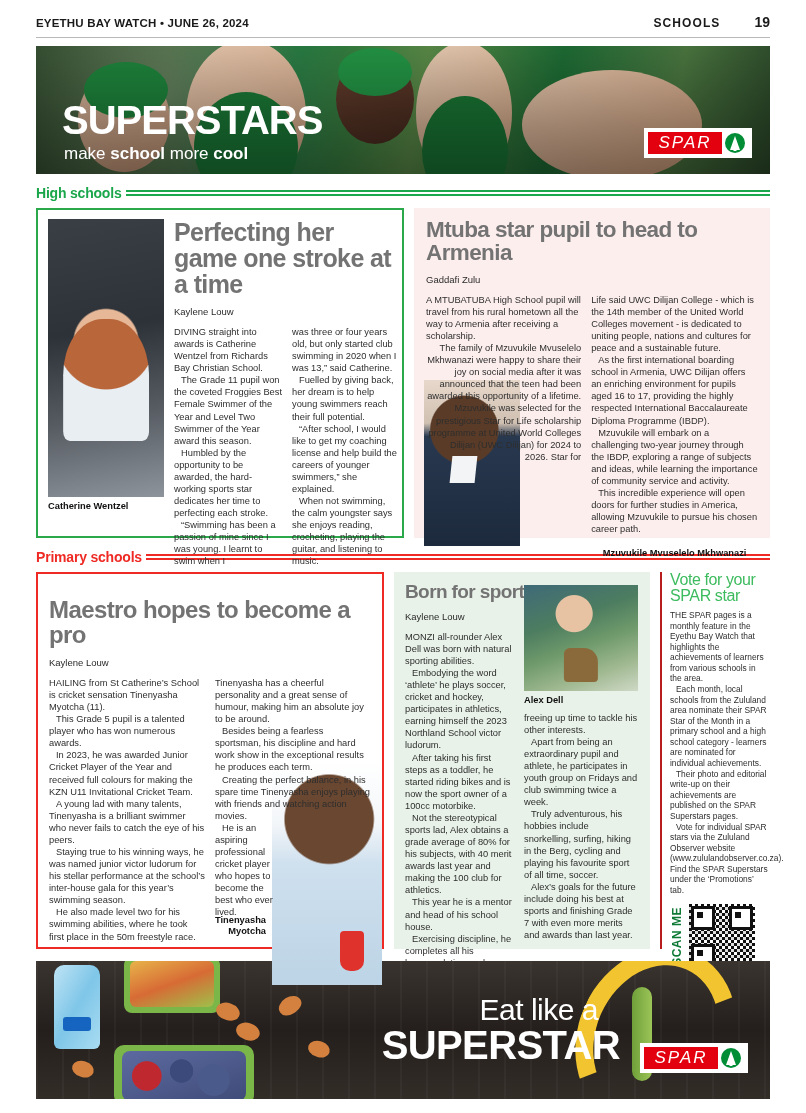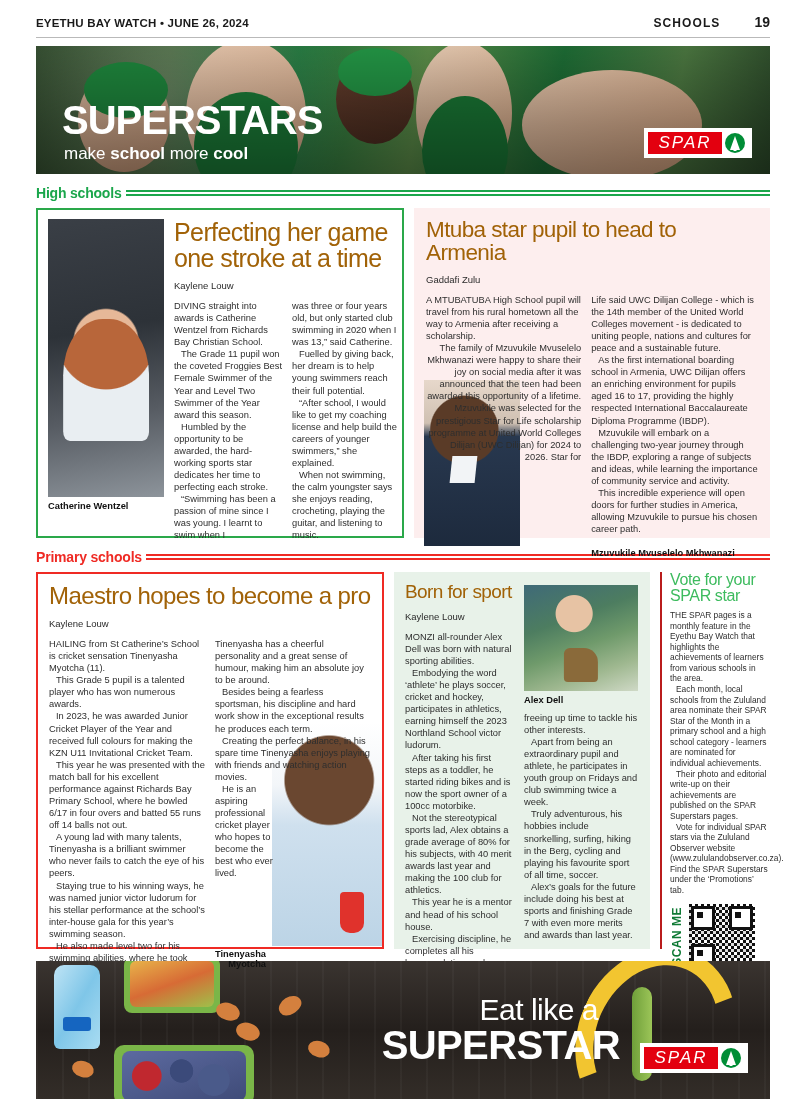--- a/index.html
+++ b/index.html
@@ -70,25 +70,25 @@
   .sect-green .sect-label{color:#1aa64b;}
   .sect-green .sect-rules div{background:#1aa64b;}
   .sect-red .sect-label{color:#ef2a24;}
   .sect-red .sect-rules div{background:#ef2a24;}
 
   
   .row{display:flex;gap:10px;}
   .art{box-sizing:border-box;position:relative;}
   .art-green{border:2px solid #2aa84a;background:#ffffff;padding:9px 10px 8px 10px;}
   .art-pink{background:#fdeeee;padding:10px 12px 8px 12px;}
-  .art-red{border:2px solid #ef2a24;background:#ffffff;padding:10px 11px 8px 11px;}
+  .art-red{border:2px solid #ef2a24;background:#ffffff;padding:24px 11px 8px 11px;}
   .art-mint{background:#e8f2e9;padding:10px 11px 8px 11px;}
   .art-side{background:#ffffff;padding:0 2px 0 8px;border-left:2px solid #b91c1c;}
 
-  h1.hl{font-weight:normal;margin:0;letter-spacing:-.6px;line-height:1.04;color:#a16207;}
+  h1.hl{font-weight:bold;margin:0;letter-spacing:-.6px;line-height:1.04;color:#737373;}
   .byline{font-size:9.5px;color:#2b2b2b;margin:9px 0 9px 0;}
   .body{font-size:9.3px;line-height:1.30;color:#2e2e2e;text-align:left;}
   .body p{margin:0;text-indent:7px;}
   .body p.first{text-indent:0;}
   .cap{font-size:9.3px;font-weight:bold;color:#111;}
 
   
   .photo{background:#cfd4d8;position:relative;overflow:hidden;}
   .ph-catherine{
     background:
@@ -255,21 +255,21 @@
             <p class="first">A MTUBATUBA High School pupil will travel from his rural hometown all the way to Armenia after receiving a scholarship.</p>
             <p style="text-align:right;shape-outside:none;">The family of Mzuvukile Mvuselelo Mkhwanazi were happy to share their joy on social media after it was announced that the teen had been awarded this opportunity of a lifetime. Mzuvukile was selected for the prestigious Star for Life scholarship programme at United World Colleges Dilijan (UWC Dilijan) for 2024 to 2026. Star for</p>
           </div>
           <div class="photo ph-mzuvukile" style="position:absolute;left:-2px;top:86px;width:96px;height:166px;z-index:1;"></div>
         </div>
         <div class="body" style="width:172px;">
           <p class="first">Life said UWC Dilijan College - which is the 14th member of the United World Colleges movement - is dedicated to uniting people, nations and cultures for peace and a sustainable future.</p>
           <p>As the first international boarding school in Armenia, UWC Dilijan offers an enriching environment for pupils aged 16 to 17, providing the highly respected International Baccalaureate Diploma Programme (IBDP).</p>
           <p>Mzuvukile will embark on a challenging two-year journey through the IBDP, exploring a range of subjects and ideas, while learning the importance of community service and activity.</p>
           <p>This incredible experience will open doors for further studies in America, allowing Mzuvukile to pursue his chosen career path.</p>
-          <div class="cap" style="margin-top:12px;text-align:left;">Mzuvukile Mvuselelo Mkhwanazi</div>
+          <div class="cap" style="margin-top:12px;text-align:center;">Mzuvukile Mvuselelo Mkhwanazi</div>
         </div>
       </div>
     </div>
   </div>
 
   <div class="sect sect-red">
     <div class="sect-label">Primary schools</div>
     <div class="sect-rules">
         <div></div>
         <div></div>
@@ -279,21 +279,20 @@
   <div class="row">
 
     <div class="art art-red" style="width:348px;height:377px;">
       <h1 class="hl" style="font-size:24px;">Maestro hopes to become a pro</h1>
       <div class="byline">Kaylene Louw</div>
       <div style="display:flex;gap:10px;">
         <div class="body" style="width:158px;">
           <p class="first">HAILING from St Catherine’s School is cricket sensation Tinenyasha Myotcha (11).</p>
           <p>This Grade 5 pupil is a talented player who has won numerous awards.</p>
           <p>In 2023, he was awarded Junior Cricket Player of the Year and received full colours for making the KZN U11 Invitational Cricket Team.</p>
-          <p>This year he was presented with the match ball for his excellent performance against Richards Bay Primary School, where he bowled 6/17 in four overs and batted 55 runs off 14 balls not out.</p>
           <p>A young lad with many talents, Tinenyasha is a brilliant swimmer who never fails to catch the eye of his peers.</p>
           <p>Staying true to his winning ways, he was named junior victor ludorum for his stellar performance at the school’s inter-house gala for this year’s swimming season.</p>
           <p>He also made level two for his swimming abilities, where he took first place in the 50m freestyle race.</p>
         </div>
         <div style="width:158px;position:relative;">
           <div class="body" style="position:relative;z-index:2;">
             <p class="first">Tinenyasha has a cheerful personality and a great sense of humour, making him an absolute joy to be around.</p>
             <p>Besides being a fearless sportsman, his discipline and hard work show in the exceptional results he produces each term.</p>
             <p>Creating the perfect balance, in his spare time Tinenyasha enjoys playing with friends and watching action movies.</p>
             <p style="width:66px;">He is an aspiring professional cricket player who hopes to become the best who ever lived.</p>

